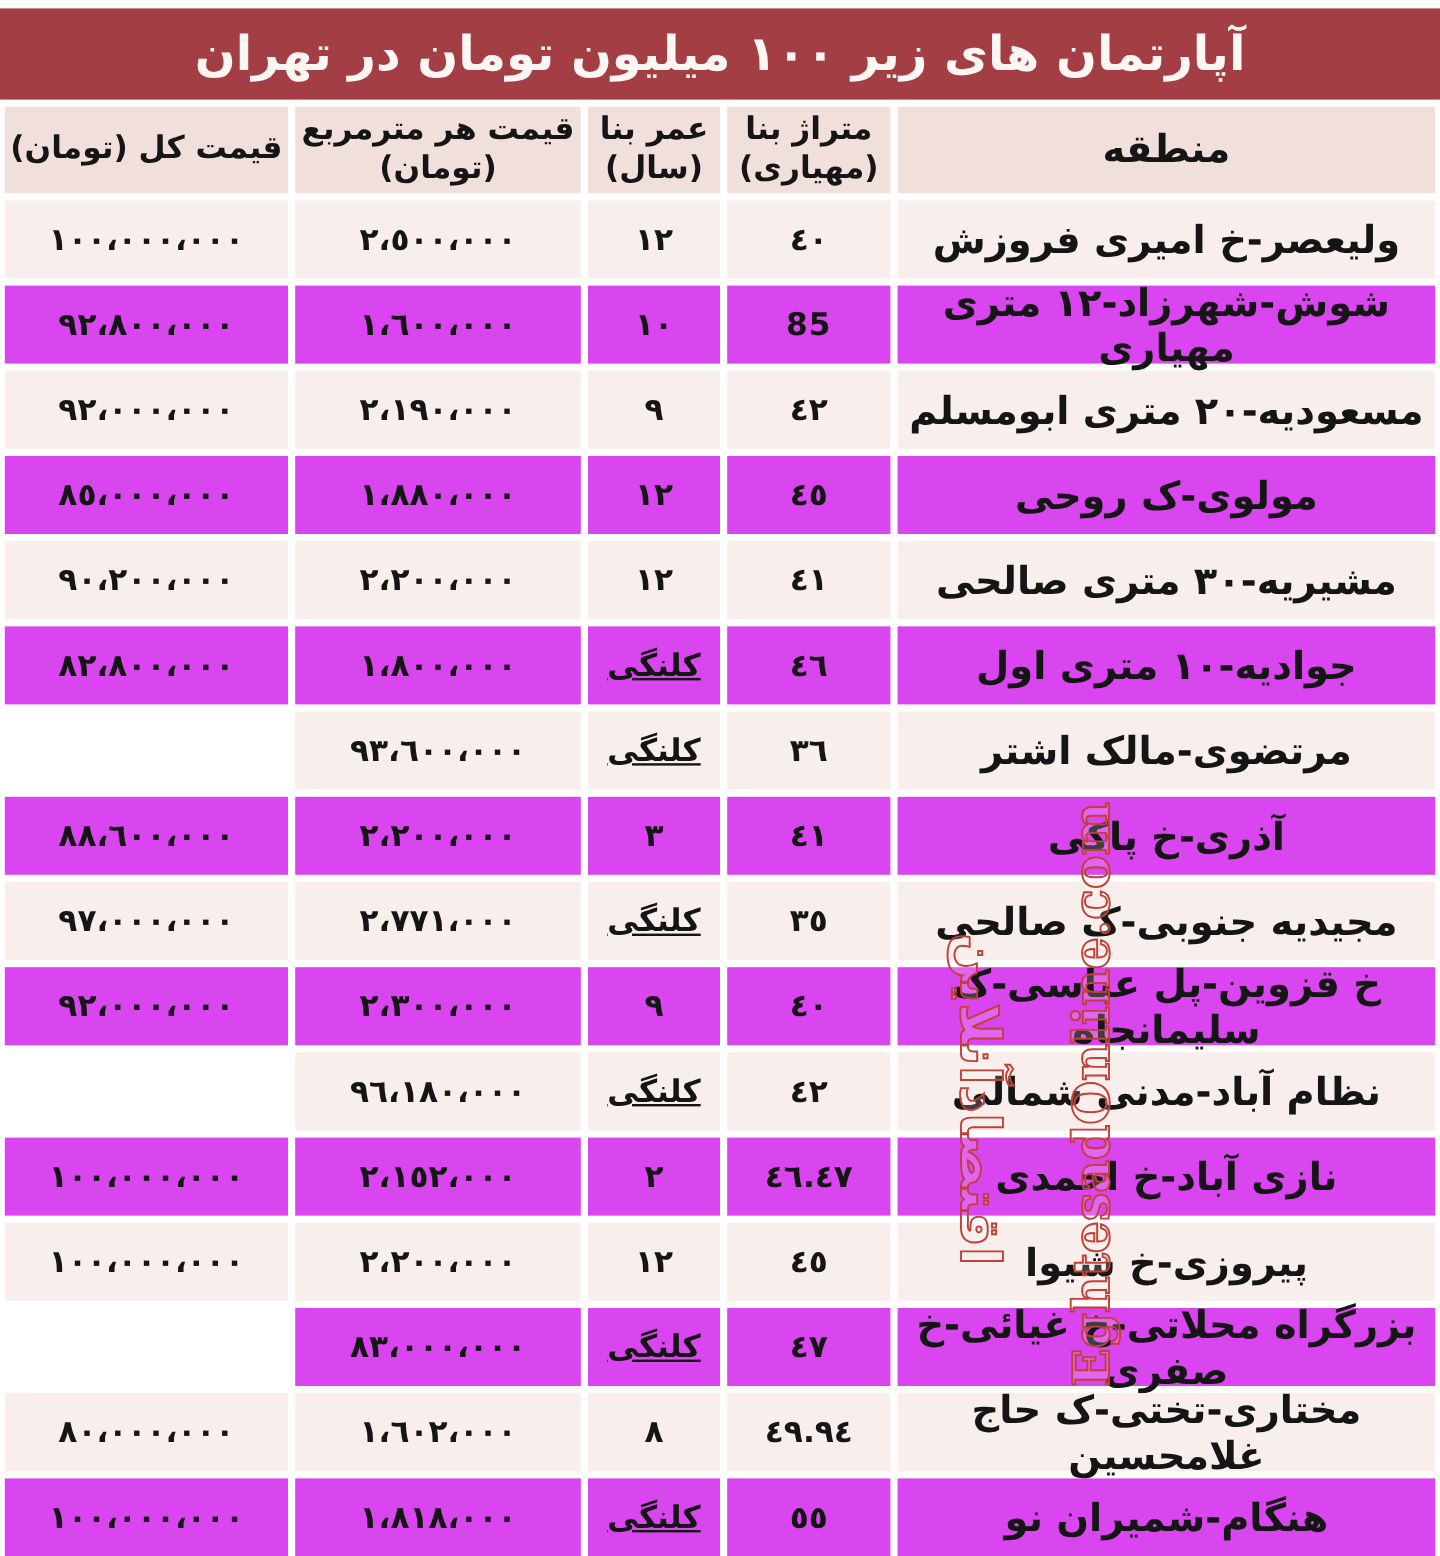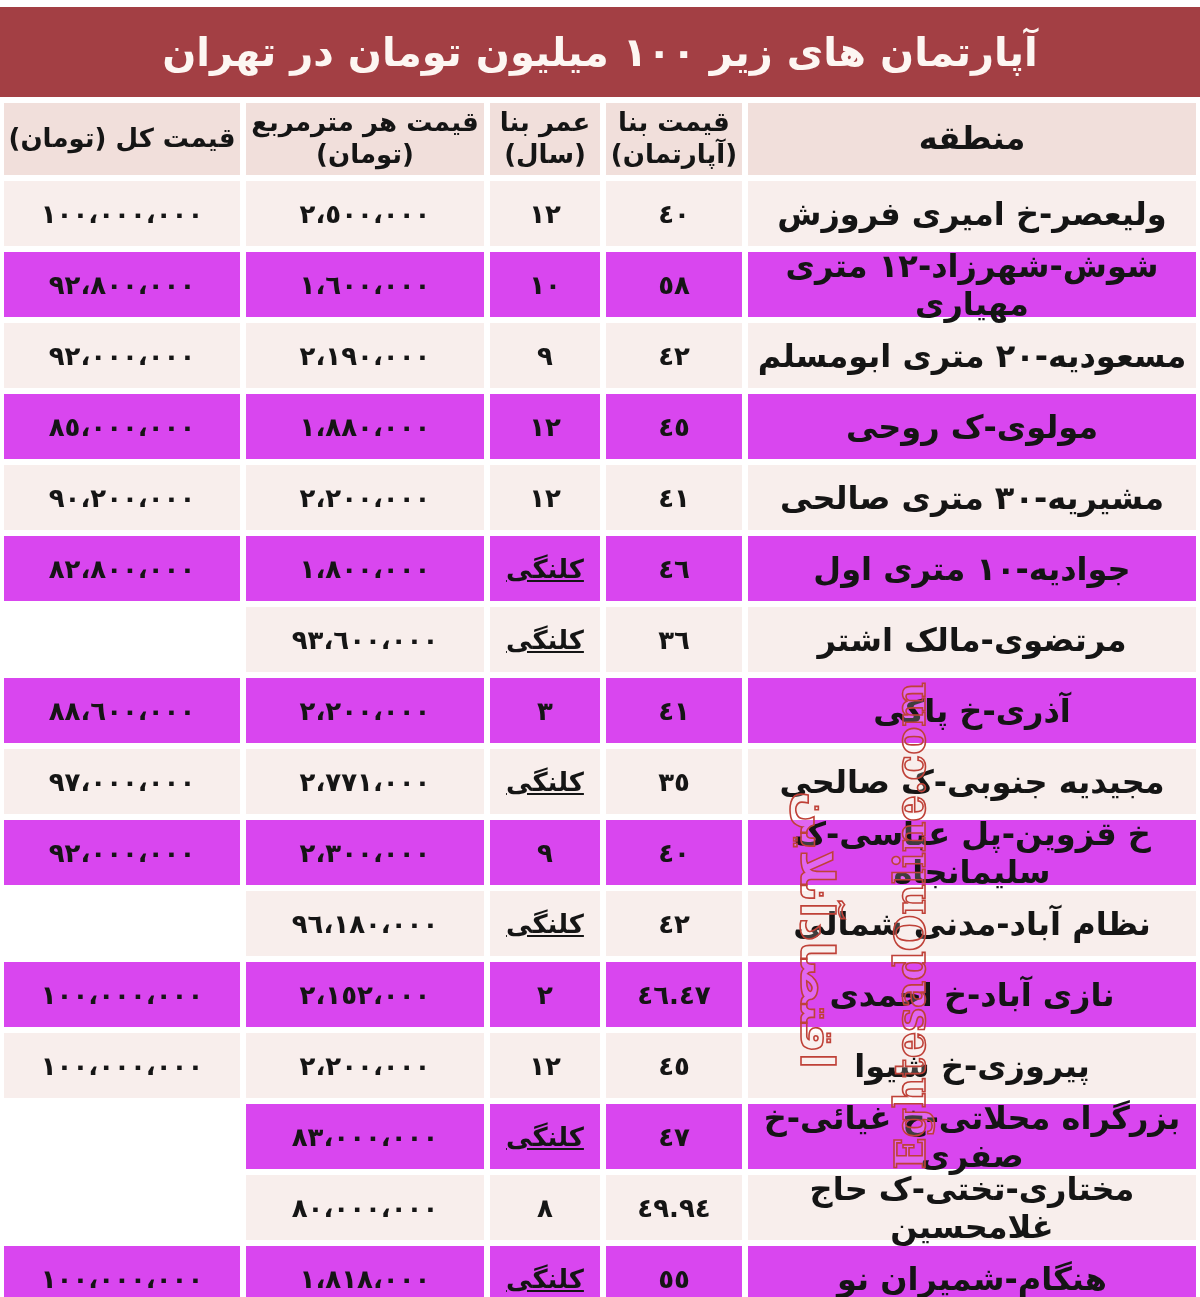--- a/index.html
+++ b/index.html
@@ -2,21 +2,21 @@
 <html lang="fa" dir="rtl"><head>
 <meta charset="utf-8">
 <style>
   html,body{margin:0;padding:0;background:#ffffff;}
   body{
     width:1200px;height:1297px;position:relative;overflow:hidden;
     font-family:"DejaVu Sans",sans-serif;
     -webkit-font-smoothing:antialiased;
   }
   .title-bar{
-    margin:7px 0 6px 0;height:90px;background:#a33f44;
+    margin:7px 0 6px 0;height:76px;background:#a33f44;
     display:flex;align-items:center;justify-content:center;
   }
   .title-bar .title{
     color:#fdf6f2;font-size:40px;font-weight:bold;letter-spacing:.5px;
   }
   .table-wrap{padding:0 4px;position:relative;}
   .grid-row{
     display:grid;direction:rtl;
     grid-template-columns:448px 136px 110px 238px 236px; 
     column-gap:6px;margin-bottom:6px;
@@ -55,22 +55,22 @@
   <span class="title">آپارتمان های زیر ١٠٠ میلیون تومان در تهران</span>
 </div>
 
 <div class="table-wrap">
 
   <div class="grid-row header-row">
     <div class="cell region">
       <span>منطقه</span>
     </div>
     <div class="cell">
-      <span>قیمت بنا</span>
-      <span>(آپارتمان)</span>
+      <span>متراژ بنا</span>
+      <span>(مهیاری)</span>
     </div>
     <div class="cell">
       <span>عمر بنا</span>
       <span>(سال)</span>
     </div>
     <div class="cell">
       <span>قیمت هر مترمربع</span>
       <span>(تومان)</span>
     </div>
     <div class="cell">
@@ -95,21 +95,21 @@
       <div class="cell num">
         <span>١٠٠،٠٠٠،٠٠٠</span>
       </div>
     </div>
 
     <div class="grid-row data-row dark">
       <div class="cell region">
         <span>شوش-شهرزاد-١٢ متری مهیاری</span>
       </div>
       <div class="cell num">
-        <span>٥٨</span>
+        <span>85</span>
       </div>
       <div class="cell num">
         <span>١٠</span>
       </div>
       <div class="cell num">
         <span>١،٦٠٠،٠٠٠</span>
       </div>
       <div class="cell num">
         <span>٩٢،٨٠٠،٠٠٠</span>
       </div>
@@ -324,20 +324,23 @@
 
     <div class="grid-row data-row light">
       <div class="cell region">
         <span>مختاری-تختی-ک حاج غلامحسین</span>
       </div>
       <div class="cell num">
         <span>٤٩.٩٤</span>
       </div>
       <div class="cell num">
         <span>٨</span>
+      </div>
+      <div class="cell num">
+        <span>١،٦٠٢،٠٠٠</span>
       </div>
       <div class="cell num">
         <span>٨٠،٠٠٠،٠٠٠</span>
       </div>
     </div>
 
     <div class="grid-row data-row dark">
       <div class="cell region">
         <span>هنگام-شمیران نو</span>
       </div>

